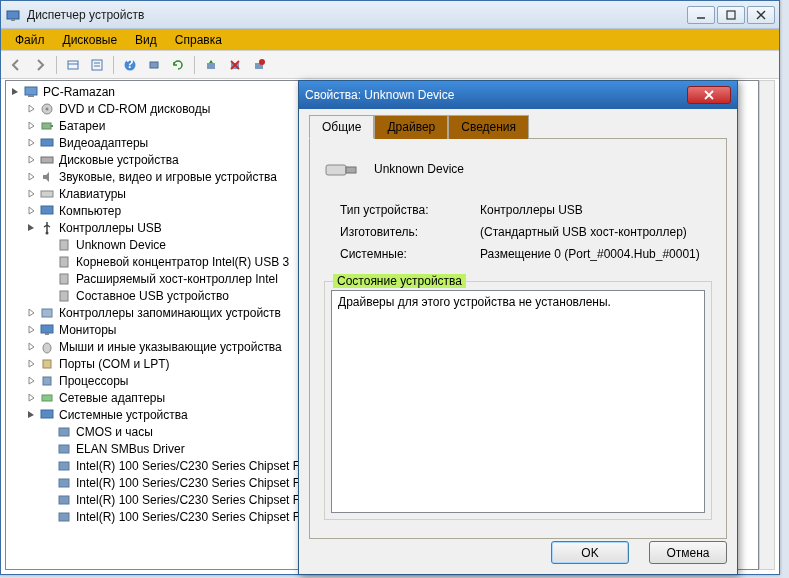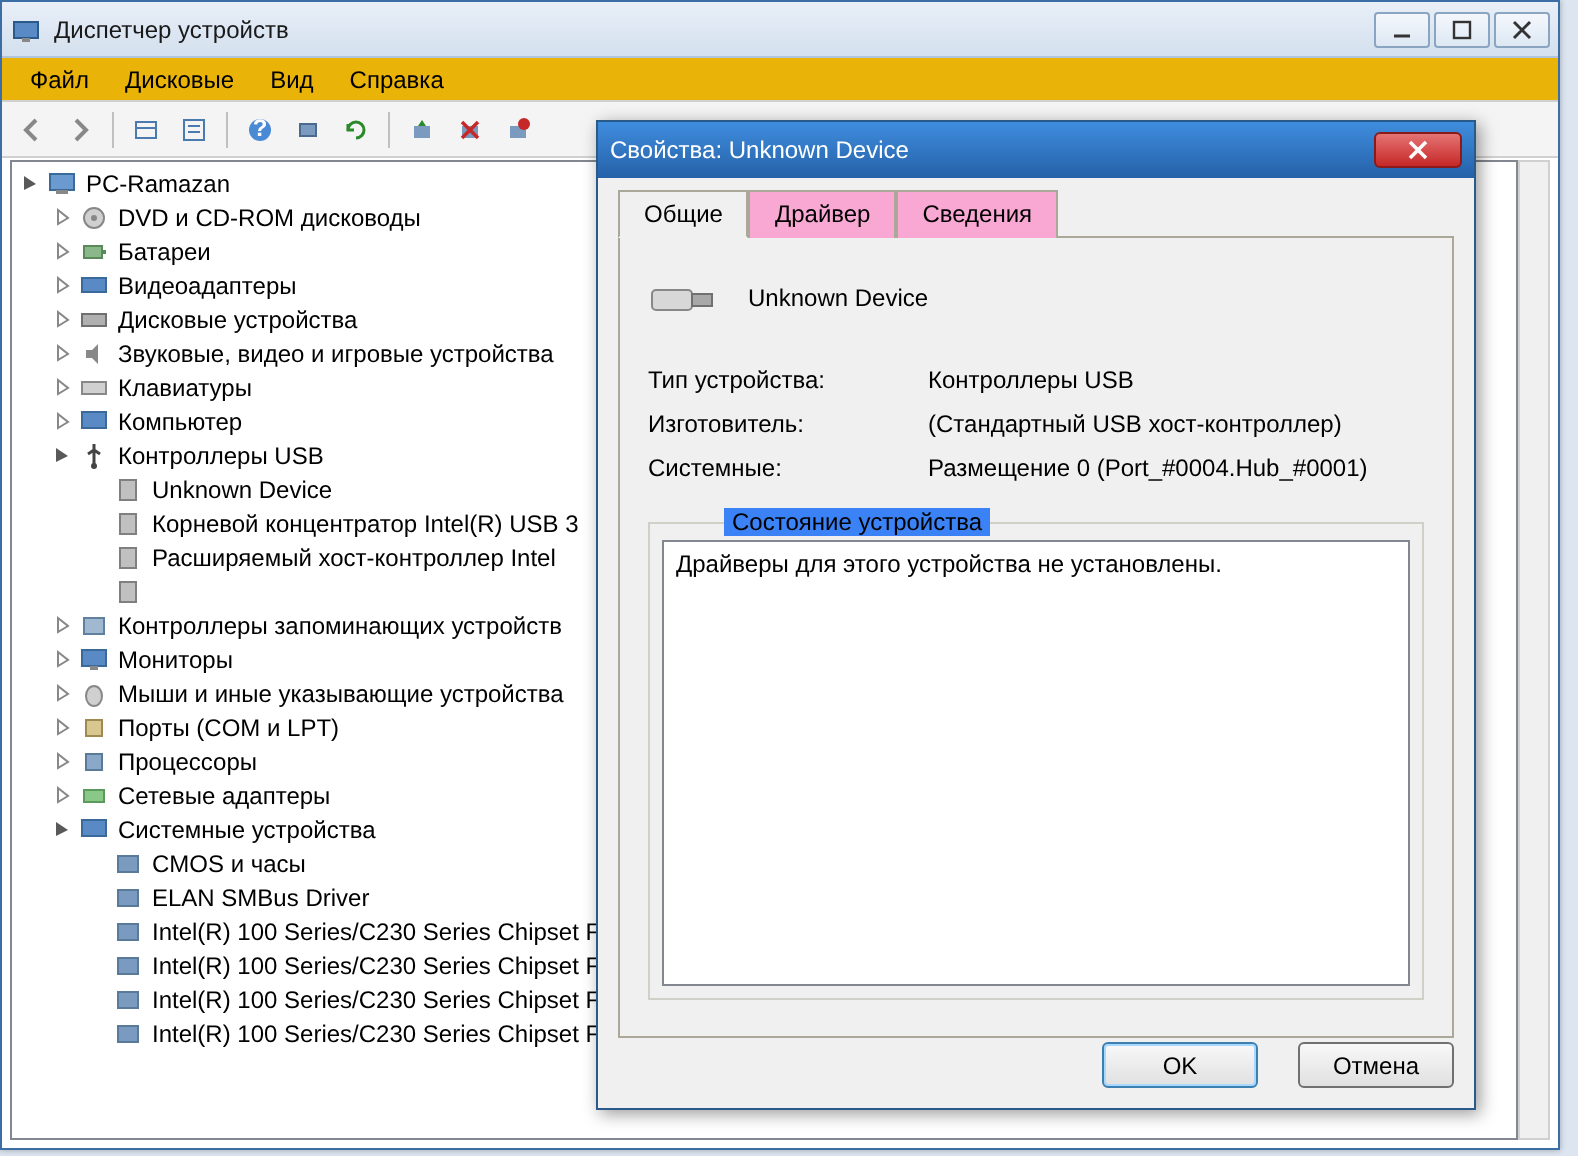--- a/index.html
+++ b/index.html
@@ -25,37 +25,37 @@
 .scrollbar-v { position: absolute; top: 79px; right: 4px; width: 16px; bottom: 4px; background: #f0f0f0; border: 1px solid #d0d0d0; }
 .tree { padding: 2px; }
 .tree-row { display: flex; align-items: center; height: 17px; white-space: nowrap; }
 .expander { width: 11px; height: 11px; margin-right: 2px; display: flex; align-items: center; justify-content: center; cursor: pointer; }
 .expander svg { width: 9px; height: 9px; }
 .tree-icon { width: 16px; height: 16px; margin-right: 4px; display: flex; align-items: center; justify-content: center; }
 .tree-label { color: #000; }
 .indent { display: inline-block; }
 
 
-.dialog { position: absolute; top: 60px; left: 298px; width: 440px; height: 495px; border: 1px solid #2a5a8a; box-shadow: 2px 2px 8px rgba(0,0,0,.4); background: #f0f0f0; }
+.dialog { position: absolute; top: 80px; left: 298px; width: 440px; height: 495px; border: 1px solid #2a5a8a; box-shadow: 2px 2px 8px rgba(0,0,0,.4); background: #f0f0f0; }
 .dlg-titlebar { height: 28px; background: linear-gradient(#3f8dde,#2561a8); display: flex; align-items: center; padding: 0 6px; color: #fff; }
 .dlg-titlebar .title { flex: 1; font-weight: normal; }
 .dlg-close { width: 44px; height: 18px; background: linear-gradient(#e57373,#c62828); border: 1px solid #8b1a1a; border-radius: 3px; display: flex; align-items: center; justify-content: center; cursor: pointer; }
 .dlg-body { padding: 6px 10px 10px 10px; height: calc(100% - 28px); display: flex; flex-direction: column; }
 .tabs { display: flex; border-bottom: 1px solid #aca899; }
-.tab { padding: 4px 12px; border: 1px solid #aca899; border-bottom: none; background: #f9a8d4; margin-right: 0; margin-bottom: -1px; cursor: pointer; position: relative; }
+.tab { padding: 4px 12px; border: 1px solid #aca899; border-bottom: none; background: #a16207; margin-right: 0; margin-bottom: -1px; cursor: pointer; position: relative; }
 .tab.active { background: #f0f0f0; border-bottom: 1px solid #f0f0f0; z-index: 1; }
 .tab-content { flex: 1; border: 1px solid #aca899; border-top: none; background: #f0f0f0; padding: 16px 14px 10px 14px; display: flex; flex-direction: column; }
 .dev-header { display: flex; align-items: center; gap: 14px; margin-bottom: 20px; }
 .dev-icon { width: 36px; height: 28px; }
-.props { margin-bottom: 12px; }
+.props { margin-bottom: 12px; margin-left: 16px; }
 .prop-row { display: flex; margin-bottom: 8px; }
 .prop-label { width: 140px; }
 .prop-value { flex: 1; }
 .fieldset { border: 1px solid #d0d0c8; padding: 8px 6px 6px 6px; flex: 1; display: flex; flex-direction: column; margin-bottom: 8px; position: relative; }
-.fieldset-legend { position: absolute; top: -8px; left: 8px; background: #3b82f6; padding: 0 4px; margin-left: 29px; }
+.fieldset-legend { position: absolute; top: -8px; left: 8px; background: #bef264; padding: 0 4px; }
 .status-box { flex: 1; background: #fff; border: 1px solid #828790; padding: 4px 6px; font-size: 12px; overflow: auto; }
 .dlg-buttons { display: flex; justify-content: flex-end; gap: 20px; padding-top: 2px; }
 .btn { min-width: 78px; height: 23px; border: 1px solid #707070; background: linear-gradient(#f8f8f8,#e0e0e0); border-radius: 3px; cursor: pointer; }
 .btn.default { border: 1px solid #3c7fb1; box-shadow: 0 0 0 1px #a8d8ff inset; }
 
 
 .ico-monitor { fill:#5a8ac6; }
 .ico-generic { fill:#7a9ac0; }
 </style>
 </head>
@@ -324,20 +324,21 @@
           </span>
           <span class="tree-label">Расширяемый хост-контроллер Intel</span>
         </div>
       <div class="tree-row">
           <span class="indent" style="width:48px"></span>
           <span class="tree-icon">
             <svg viewBox="0 0 16 16">
               <rect x="4" y="3" width="8" height="10" fill="#c0c0c0" stroke="#808080"></rect>
             </svg>
           </span>
+          <span class="tree-label">Составное USB устройство</span>
         </div>
 
       <div class="tree-row">
           <span class="indent" style="width:18px"></span>
           <span class="expander">
             <svg viewBox="0 0 9 9">
               <path d="M2 1 L7 5 L2 8 Z" fill="none" stroke="#888"></path>
             </svg>
           </span>
           <span class="tree-icon">

